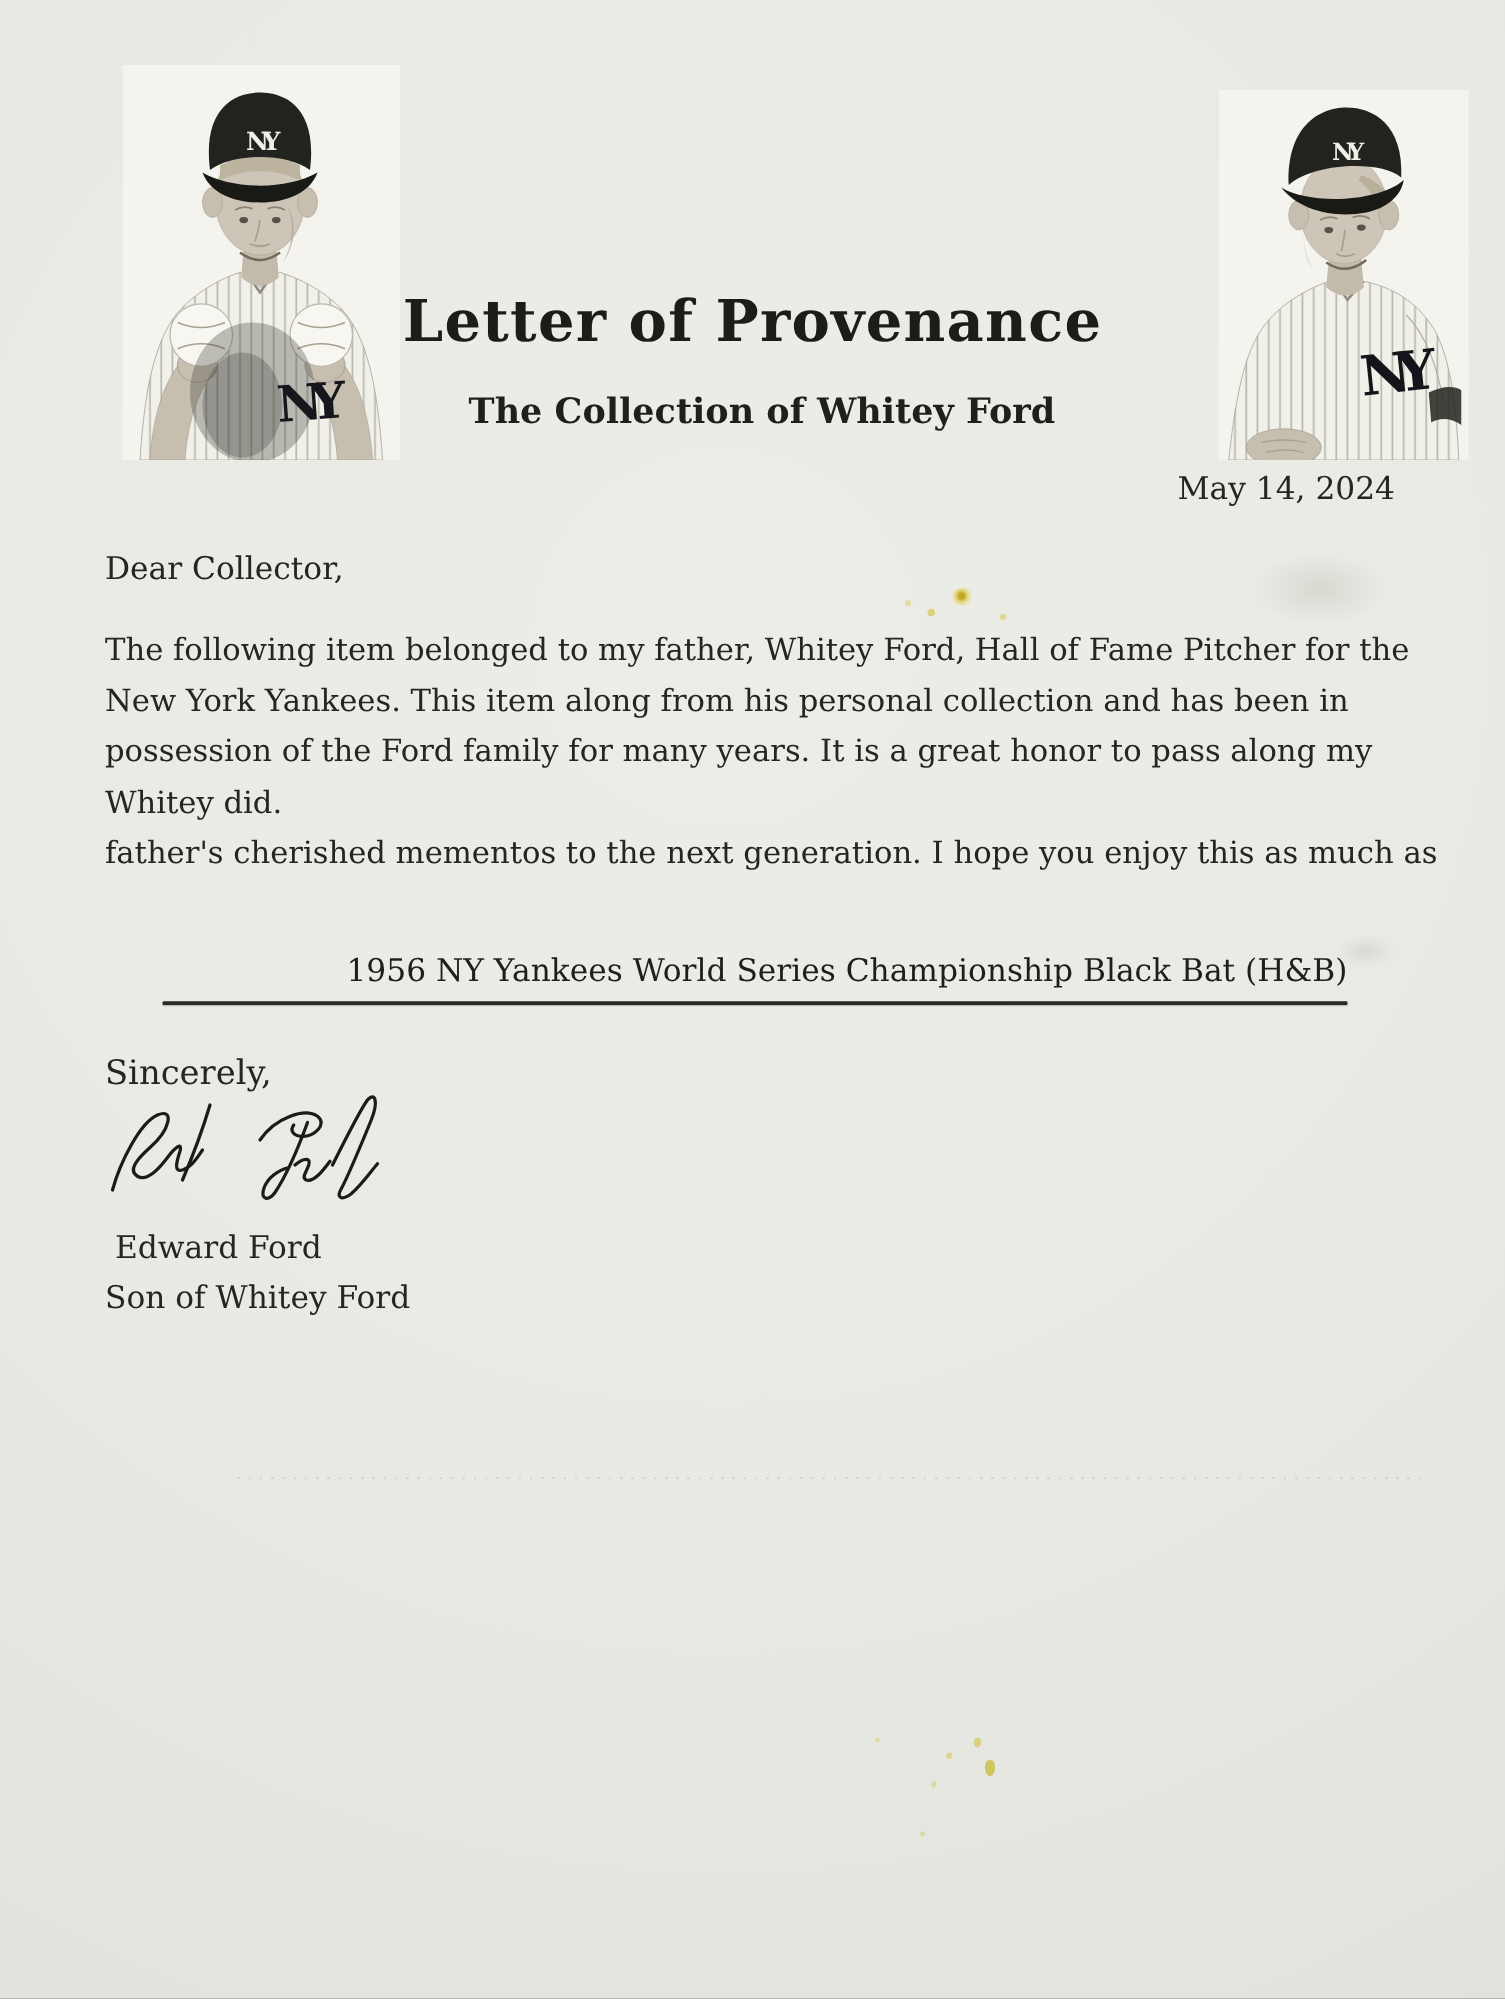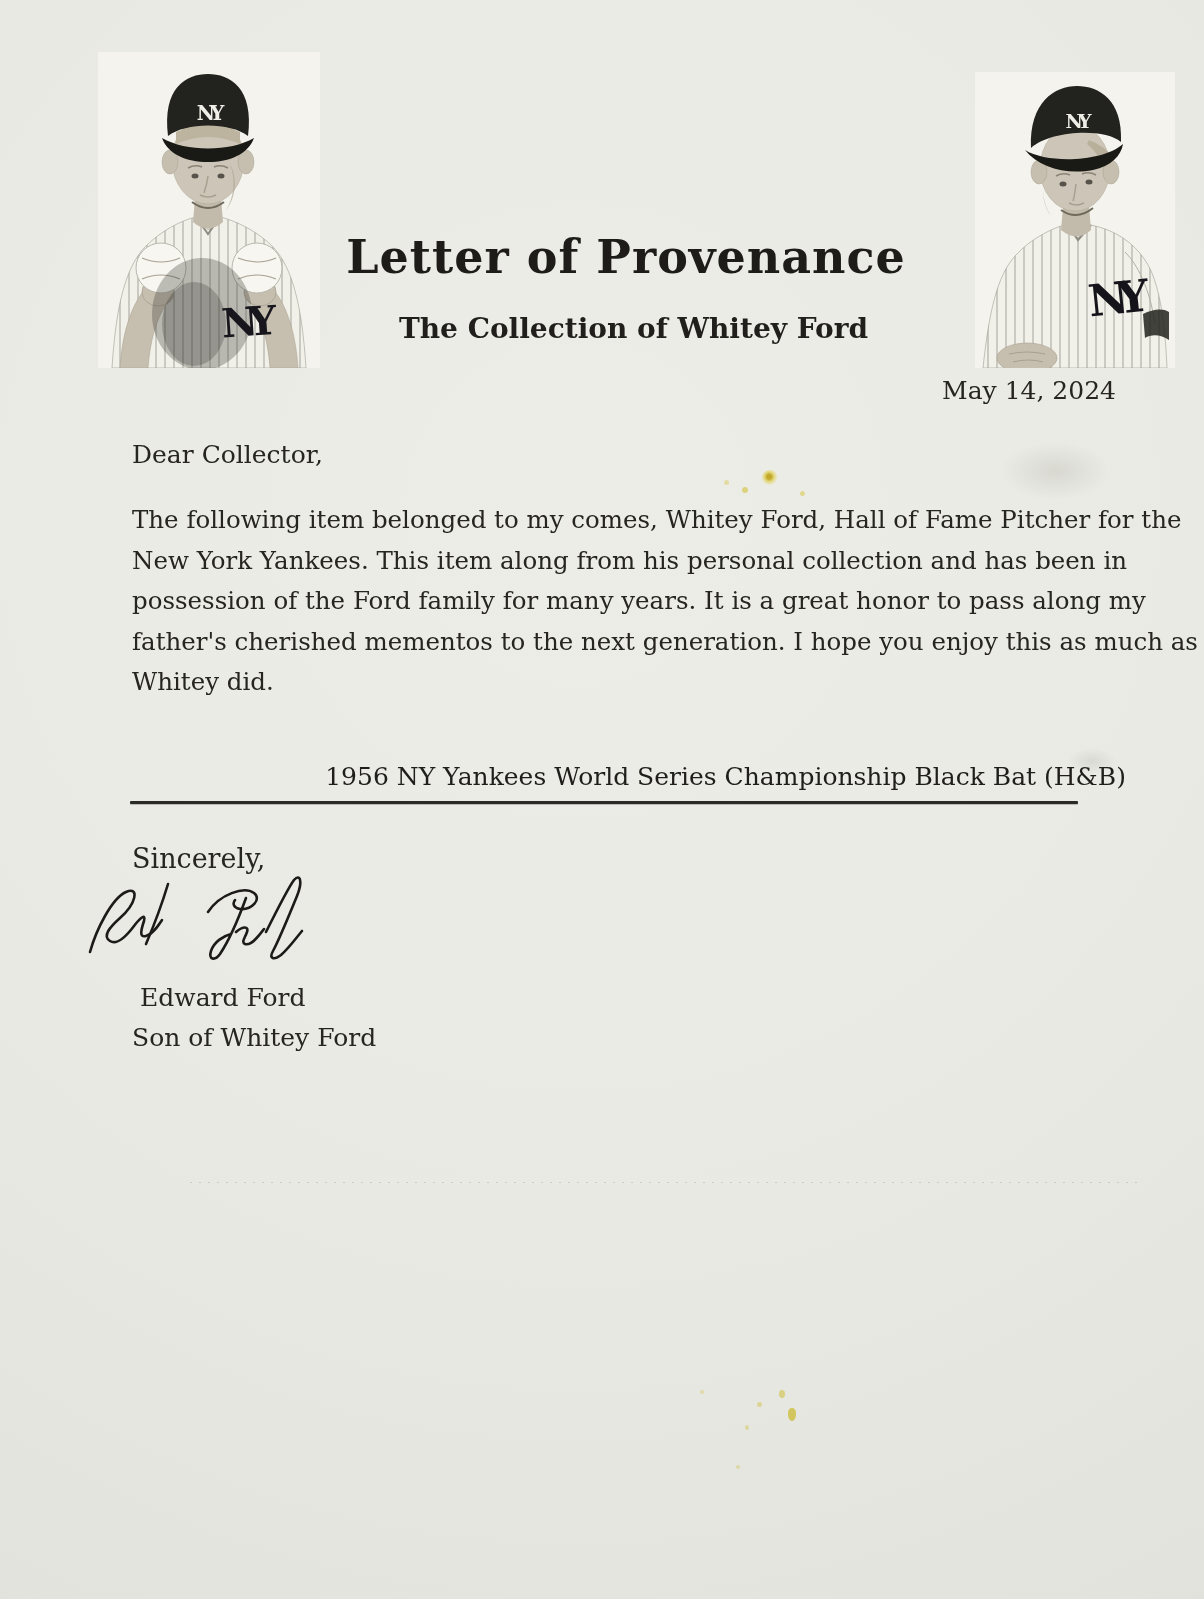--- a/index.html
+++ b/index.html
@@ -6,21 +6,21 @@
   .page{
     position:relative;
     width:1204px;height:1599px;
     margin:0 auto;
     background:radial-gradient(120% 90% at 48% 32%, #edede7 0%, #e9eae4 45%, #e2e3dc 85%, #dadbd4 100%);
     font-family:"DejaVu Serif","Liberation Serif",serif;
     color:#26251f;
     overflow:hidden;
   }
   .abs{position:absolute;}
-  .nowrap{white-space:nowrap;margin-left:48px;}
+  .nowrap{white-space:nowrap;}
   .title{
     left:0;right:0;top:230px;text-align:center;
     font-size:46px;font-weight:bold;letter-spacing:1px;color:#1d1c18;
   }
   .subtitle{
     left:0;right:0;top:312px;text-align:center;
     font-size:28px;font-weight:bold;color:#201f1b;padding-left:15px;
   }
   .date{right:88px;top:376px;font-size:25px;}
   .salutation{left:84px;top:440px;font-size:25px;}
@@ -137,25 +137,25 @@
     <path d="M 50,78 C 72,92 128,90 148,72 C 146,84 136,94 118,98 C 92,103 64,96 50,78 Z" fill="#191915"></path>
     <text x="101" y="56" text-anchor="middle" font-family="DejaVu Serif, serif" font-size="19" font-weight="bold" fill="#f0efe7" letter-spacing="-5">NY</text>
   </svg>
 
   <div class="abs title nowrap">Letter of Provenance</div>
   <div class="abs subtitle nowrap">The Collection of Whitey Ford</div>
   <div class="abs date nowrap">May 14, 2024</div>
 
   <div class="abs salutation nowrap">Dear Collector,</div>
   <div class="abs bodytext">
-    <div class="nowrap">The following item belonged to my comes, Whitey Ford, Hall of Fame Pitcher for the</div>
+    <div class="nowrap">The following item belonged to my father, Whitey Ford, Hall of Fame Pitcher for the</div>
     <div class="nowrap">New York Yankees. This item along from his personal collection and has been in</div>
     <div class="nowrap">possession of the Ford family for many years. It is a great honor to pass along my</div>
+    <div class="nowrap">Whitey did.</div>
     <div class="nowrap">father's cherished mementos to the next generation. I hope you enjoy this as much as</div>
-    <div class="nowrap">Whitey did.</div>
   </div>
 
   <div class="abs itemline nowrap">1956 NY Yankees World Series Championship Black Bat (H&amp;B)</div>
   <div class="abs itemrule"></div>
 
   <div class="abs closing nowrap">Sincerely,</div>
 
   <svg class="abs" style="left:80px;top:868px;" width="300" height="115" viewBox="0 0 300 115">
     <g fill="none" stroke="#1d1b19" stroke-width="2.6" stroke-linecap="round" stroke-linejoin="round">
       <path d="M 10,84 C 16,62 32,30 46,24 C 60,18 56,36 40,50 C 30,59 22,68 30,73 C 38,78 48,66 54,58 C 60,50 66,45 64,53 C 61,62 59,70 66,68 C 73,66 78,58 82,52"></path>

